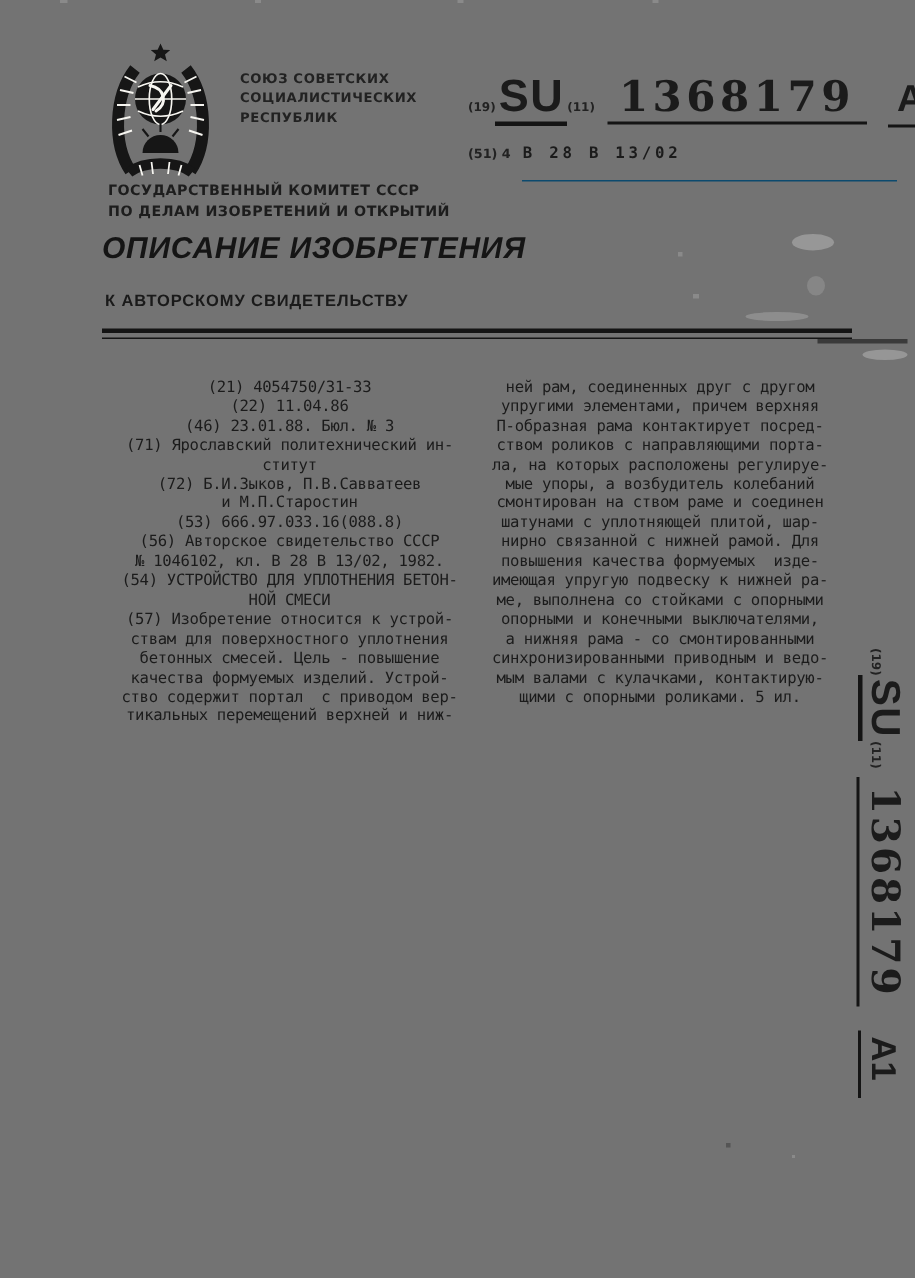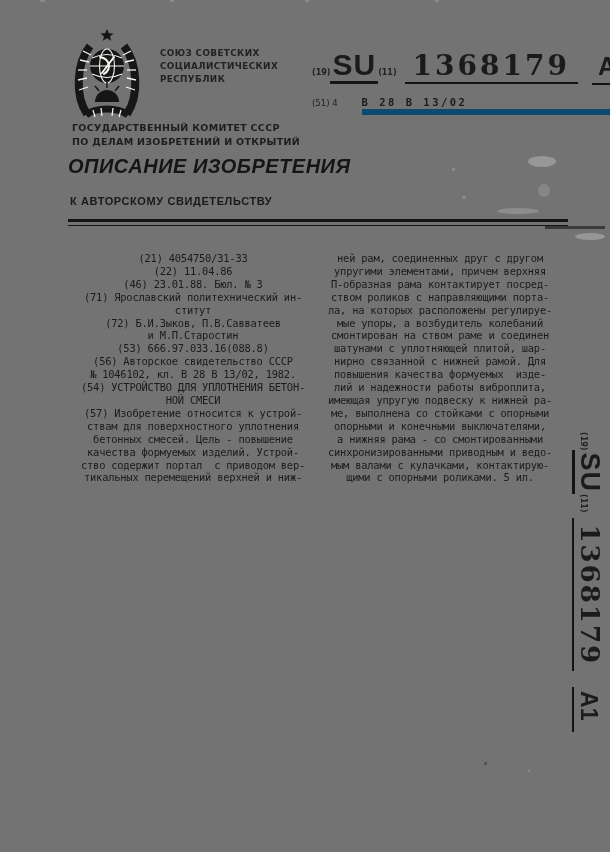--- a/index.html
+++ b/index.html
@@ -33,25 +33,25 @@
     border-bottom:2.5px solid #141414;padding:0 8px 2px 8px;margin-left:8px;
     letter-spacing:3px;line-height:29px;
   }
   .pub-kind{
     font-family:"Liberation Sans", sans-serif;font-weight:700;font-size:25px;
     border-bottom:2px solid #141414;padding:0 14px 4px 6px;margin-left:14px;line-height:26px;
   }
   .ipcrow{
     position:absolute;left:312px;top:96px;display:flex;align-items:baseline;white-space:nowrap;
   }
-  .ipc-label{font-size:8.5px;font-weight:400;margin-right:24px;color:#222;}
+  .ipc-label{font-size:8.5px;font-weight:700;margin-right:8px;color:#222;}
   .ipc-value{
-    display:inline-block;width:250px;border-bottom:6px solid #0c4a6e;
+    display:inline-block;width:250px;border-bottom:1px solid #0c4a6e;
     font-family:"DejaVu Sans Mono", monospace;font-size:10.5px;font-weight:700;
-    letter-spacing:2.5px;padding-bottom:1px;
+    letter-spacing:2.5px;padding-bottom:12px;
   }
   
   .doc-title{
     position:absolute;left:68px;top:155px;
     font-family:"Liberation Sans", sans-serif;font-weight:700;font-size:20px;
     letter-spacing:.5px;color:#151515;font-style:italic;
   }
   .doc-subtitle{
     position:absolute;left:70px;top:195px;
     font-family:"Liberation Sans", sans-serif;font-weight:700;font-size:11px;
@@ -195,21 +195,20 @@
       <div class="tl">ней рам, соединенных друг с другом</div>
       <div class="tl">упругими элементами, причем верхняя</div>
       <div class="tl">П-образная рама контактирует посред-</div>
       <div class="tl">ством роликов с направляющими порта-</div>
       <div class="tl">ла, на которых расположены регулируе-</div>
       <div class="tl">мые упоры, а возбудитель колебаний</div>
       <div class="tl">смонтирован на ством раме и соединен</div>
       <div class="tl">шатунами с уплотняющей плитой, шар-</div>
       <div class="tl">нирно связанной с нижней рамой. Для</div>
       <div class="tl">повышения качества формуемых  изде-</div>
-      <div class="tl">лий и надежности работы виброплита,</div>
       <div class="tl">имеющая упругую подвеску к нижней ра-</div>
       <div class="tl">ме, выполнена со стойками с опорными</div>
       <div class="tl">опорными и конечными выключателями,</div>
       <div class="tl">а нижняя рама - со смонтированными</div>
       <div class="tl">синхронизированными приводным и ведо-</div>
       <div class="tl">мым валами с кулачками, контактирую-</div>
       <div class="tl">щими с опорными роликами. 5 ил.</div>
     </div>
 
   <div class="side-label">

